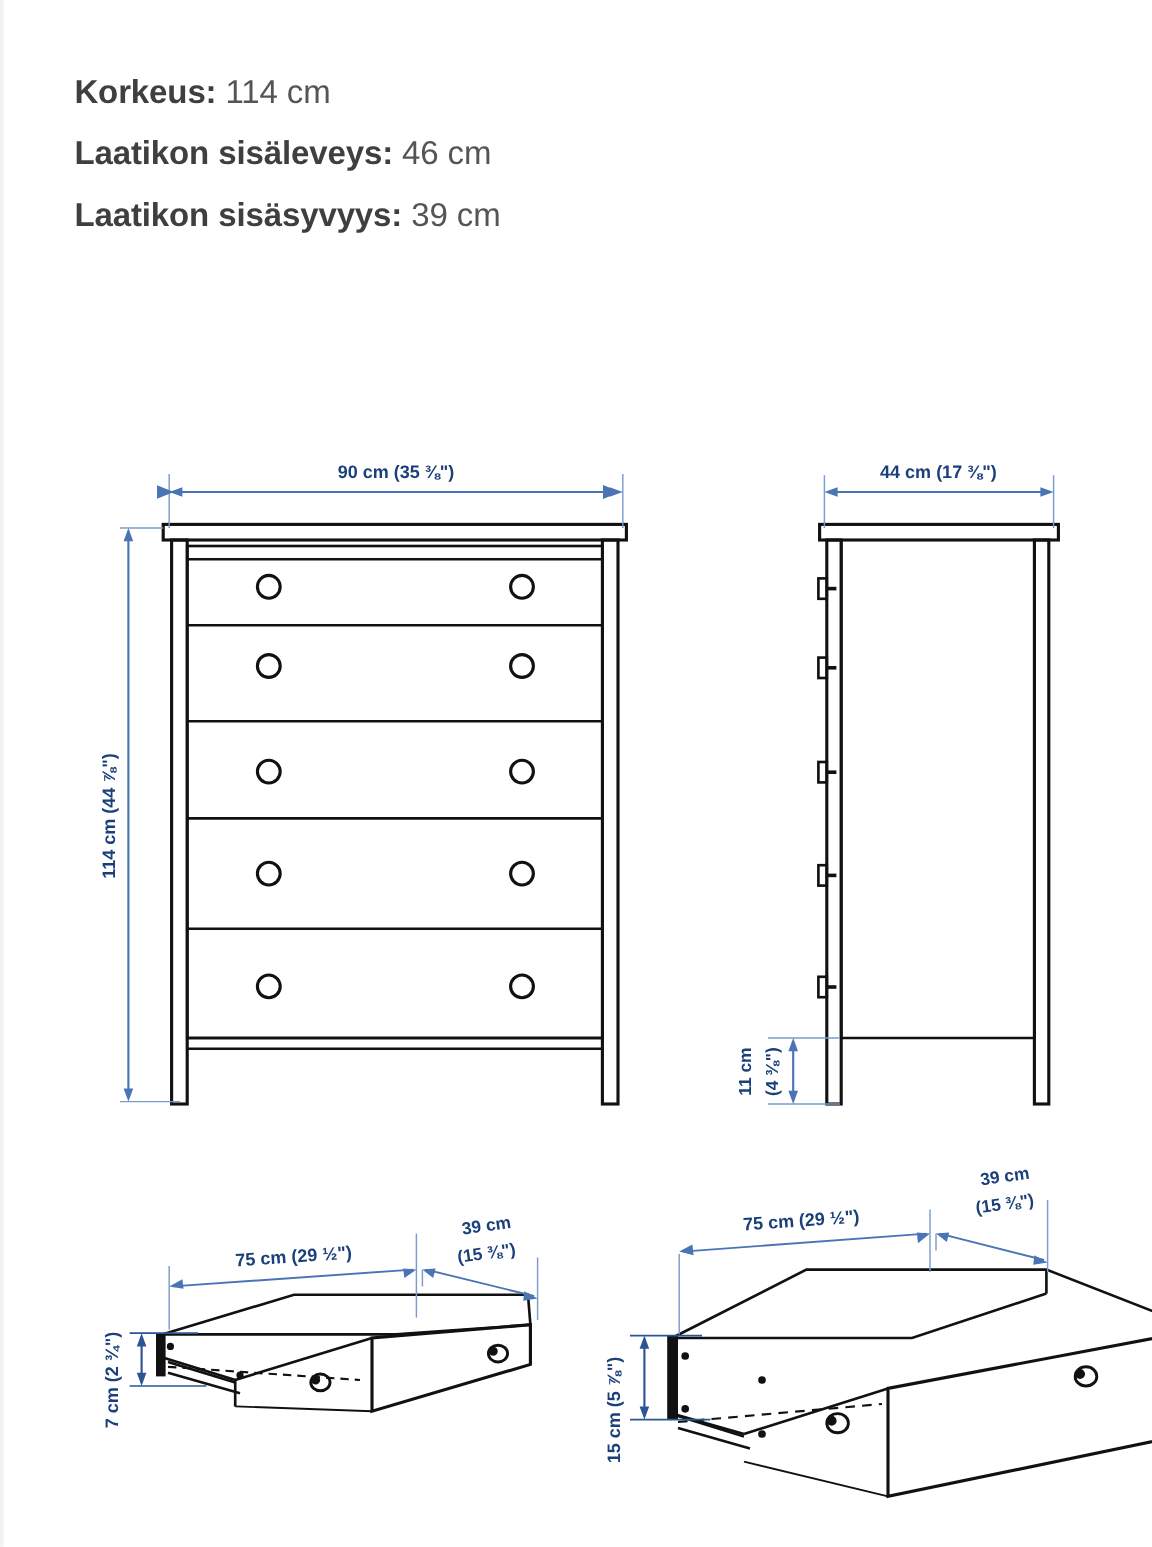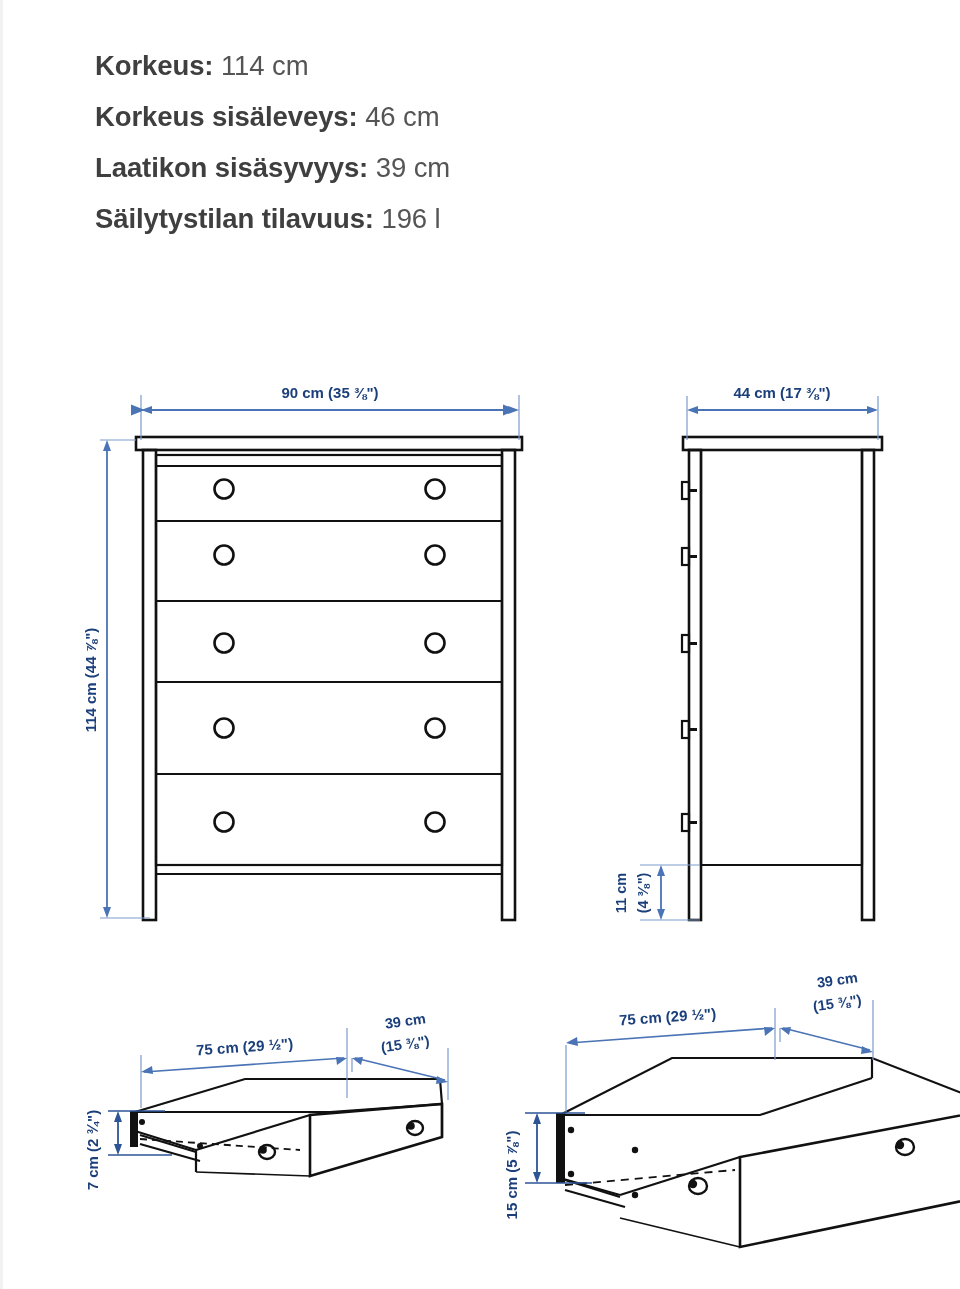--- a/index.html
+++ b/index.html
@@ -6,21 +6,21 @@
   body{
     width:960px;height:1289px;
     background:#ffffff;
     font-family:"Liberation Sans", sans-serif;
     position:relative;
     overflow:hidden;
   }
   .edge-tint{position:absolute;left:0;top:0;width:3px;height:1289px;background:#f2f2f2;}
 
   
-  #spec-list{position:absolute;left:62px;top:40px;width:840px;margin-left:33px;}
+  #spec-list{position:absolute;left:62px;top:51px;width:840px;}
   .spec-row{
     font-size:27.5px;
     line-height:51px;
     color:#4a4a4a;
     white-space:nowrap;
     letter-spacing:-0.1px;
   }
   .spec-label{font-weight:bold;color:#3f3f3f;}
   .spec-value{font-weight:normal;color:#555;}
 
@@ -39,30 +39,26 @@
 <body>
 
 <div class="edge-tint"></div>
 
 <div id="spec-list">
   <div class="spec-row">
     <span class="spec-label">Korkeus:</span>
     <span class="spec-value">114 cm</span>
   </div>
   <div class="spec-row">
-    <span class="spec-label">Korkeus sisäleveys:</span>
+    <span class="spec-label">Laatikon sisäleveys:</span>
     <span class="spec-value">46 cm</span>
   </div>
   <div class="spec-row">
     <span class="spec-label">Laatikon sisäsyvyys:</span>
     <span class="spec-value">39 cm</span>
-  </div>
-  <div class="spec-row">
-    <span class="spec-label">Säilytystilan tilavuus:</span>
-    <span class="spec-value">196 l</span>
   </div>
 </div>
 
 <div id="diagram">
 <svg width="960" height="1289" viewBox="0 0 960 1289" xmlns="http://www.w3.org/2000/svg">
   <defs>
     <marker id="ah" markerWidth="9" markerHeight="9" refX="7.5" refY="3.2" orient="auto">
       <path d="M0,0 L8,3.2 L0,6.4 z" fill="#4a74b5"></path>
     </marker>
     <marker id="ahs" markerWidth="9" markerHeight="9" refX="7.5" refY="3.2" orient="auto">

